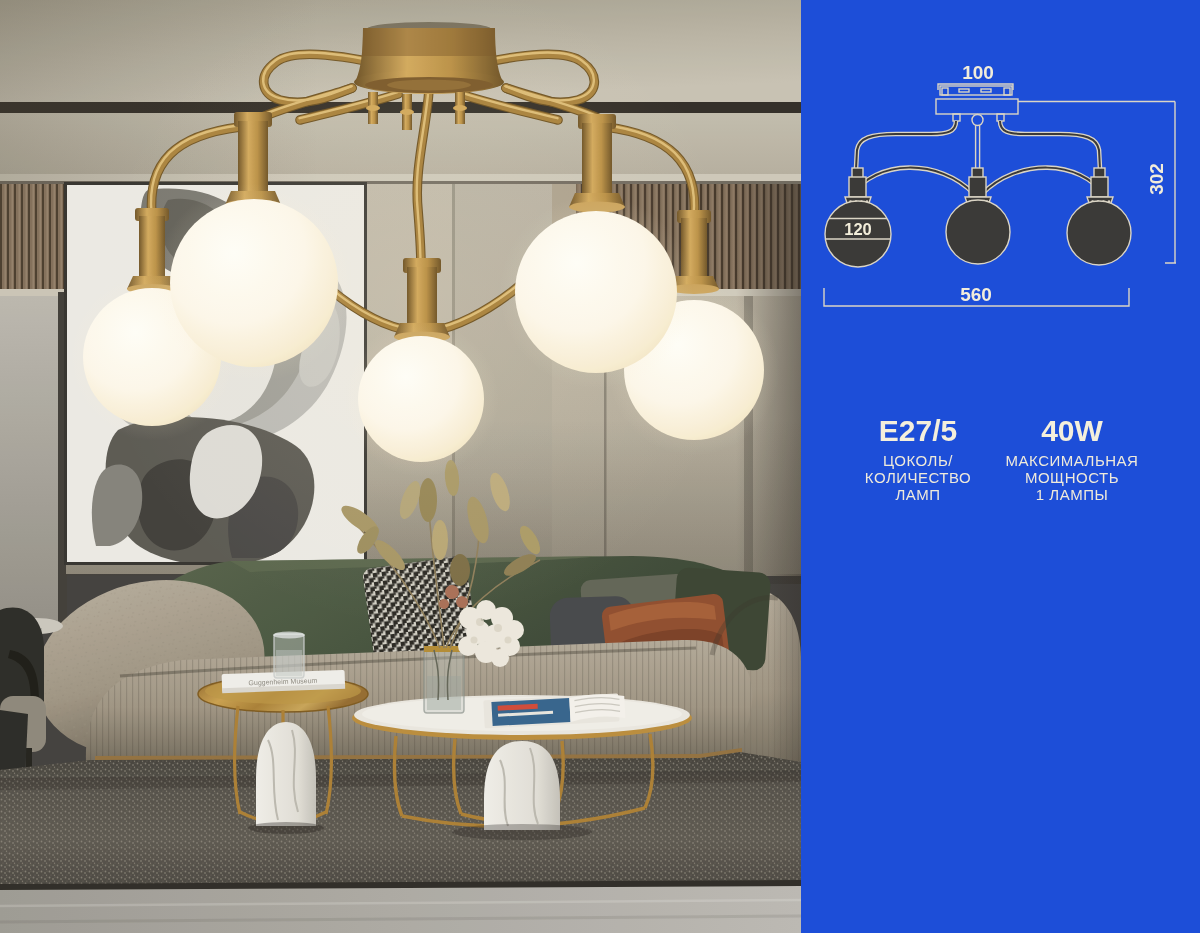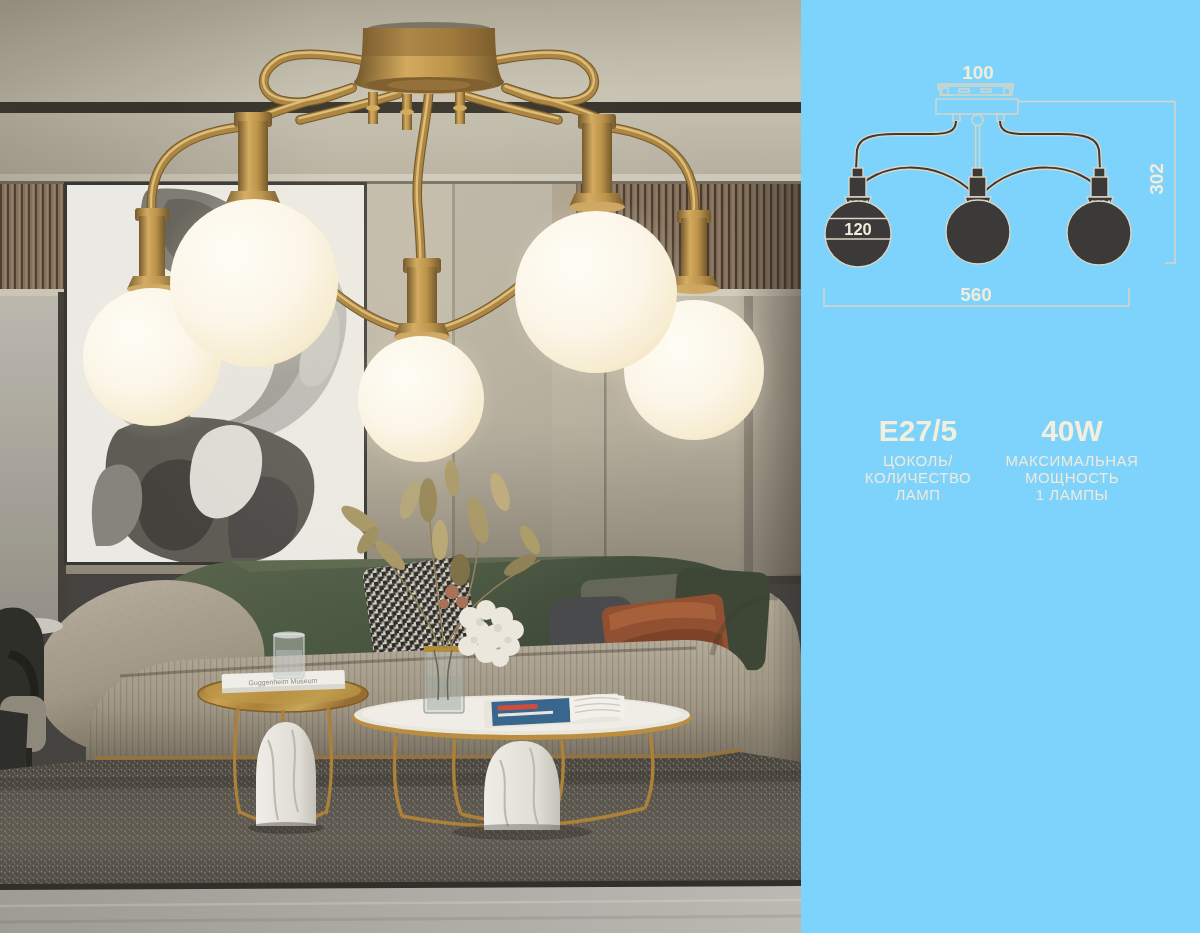--- a/index.html
+++ b/index.html
@@ -1,17 +1,17 @@
 <!DOCTYPE html>
 <html><head><meta charset="utf-8">
 <style>
 html,body{margin:0;padding:0;background:#3b3a38}
 #stage{position:relative;width:1200px;height:933px;overflow:hidden;background:#3b3a38;font-family:"Liberation Sans",sans-serif}
 #photo{position:absolute;left:0;top:0}
-#panel{position:absolute;left:801px;top:0;width:399px;height:933px;background:#7dd3fc}
+#panel{position:absolute;left:801px;top:0;width:399px;height:933px;background:#1d4ed8}
 #diagram{position:absolute;left:0;top:0}
 </style></head>
 <body>
 <div id="stage">
 
 <svg id="photo" width="801" height="933" viewBox="0 0 801 933">
 <defs>
 <linearGradient id="ceilG" x1="0" y1="0" x2="0.3" y2="1">
  <stop offset="0" stop-color="#a29d8c"></stop>
           <stop offset="0.55" stop-color="#b7b2a2"></stop>

